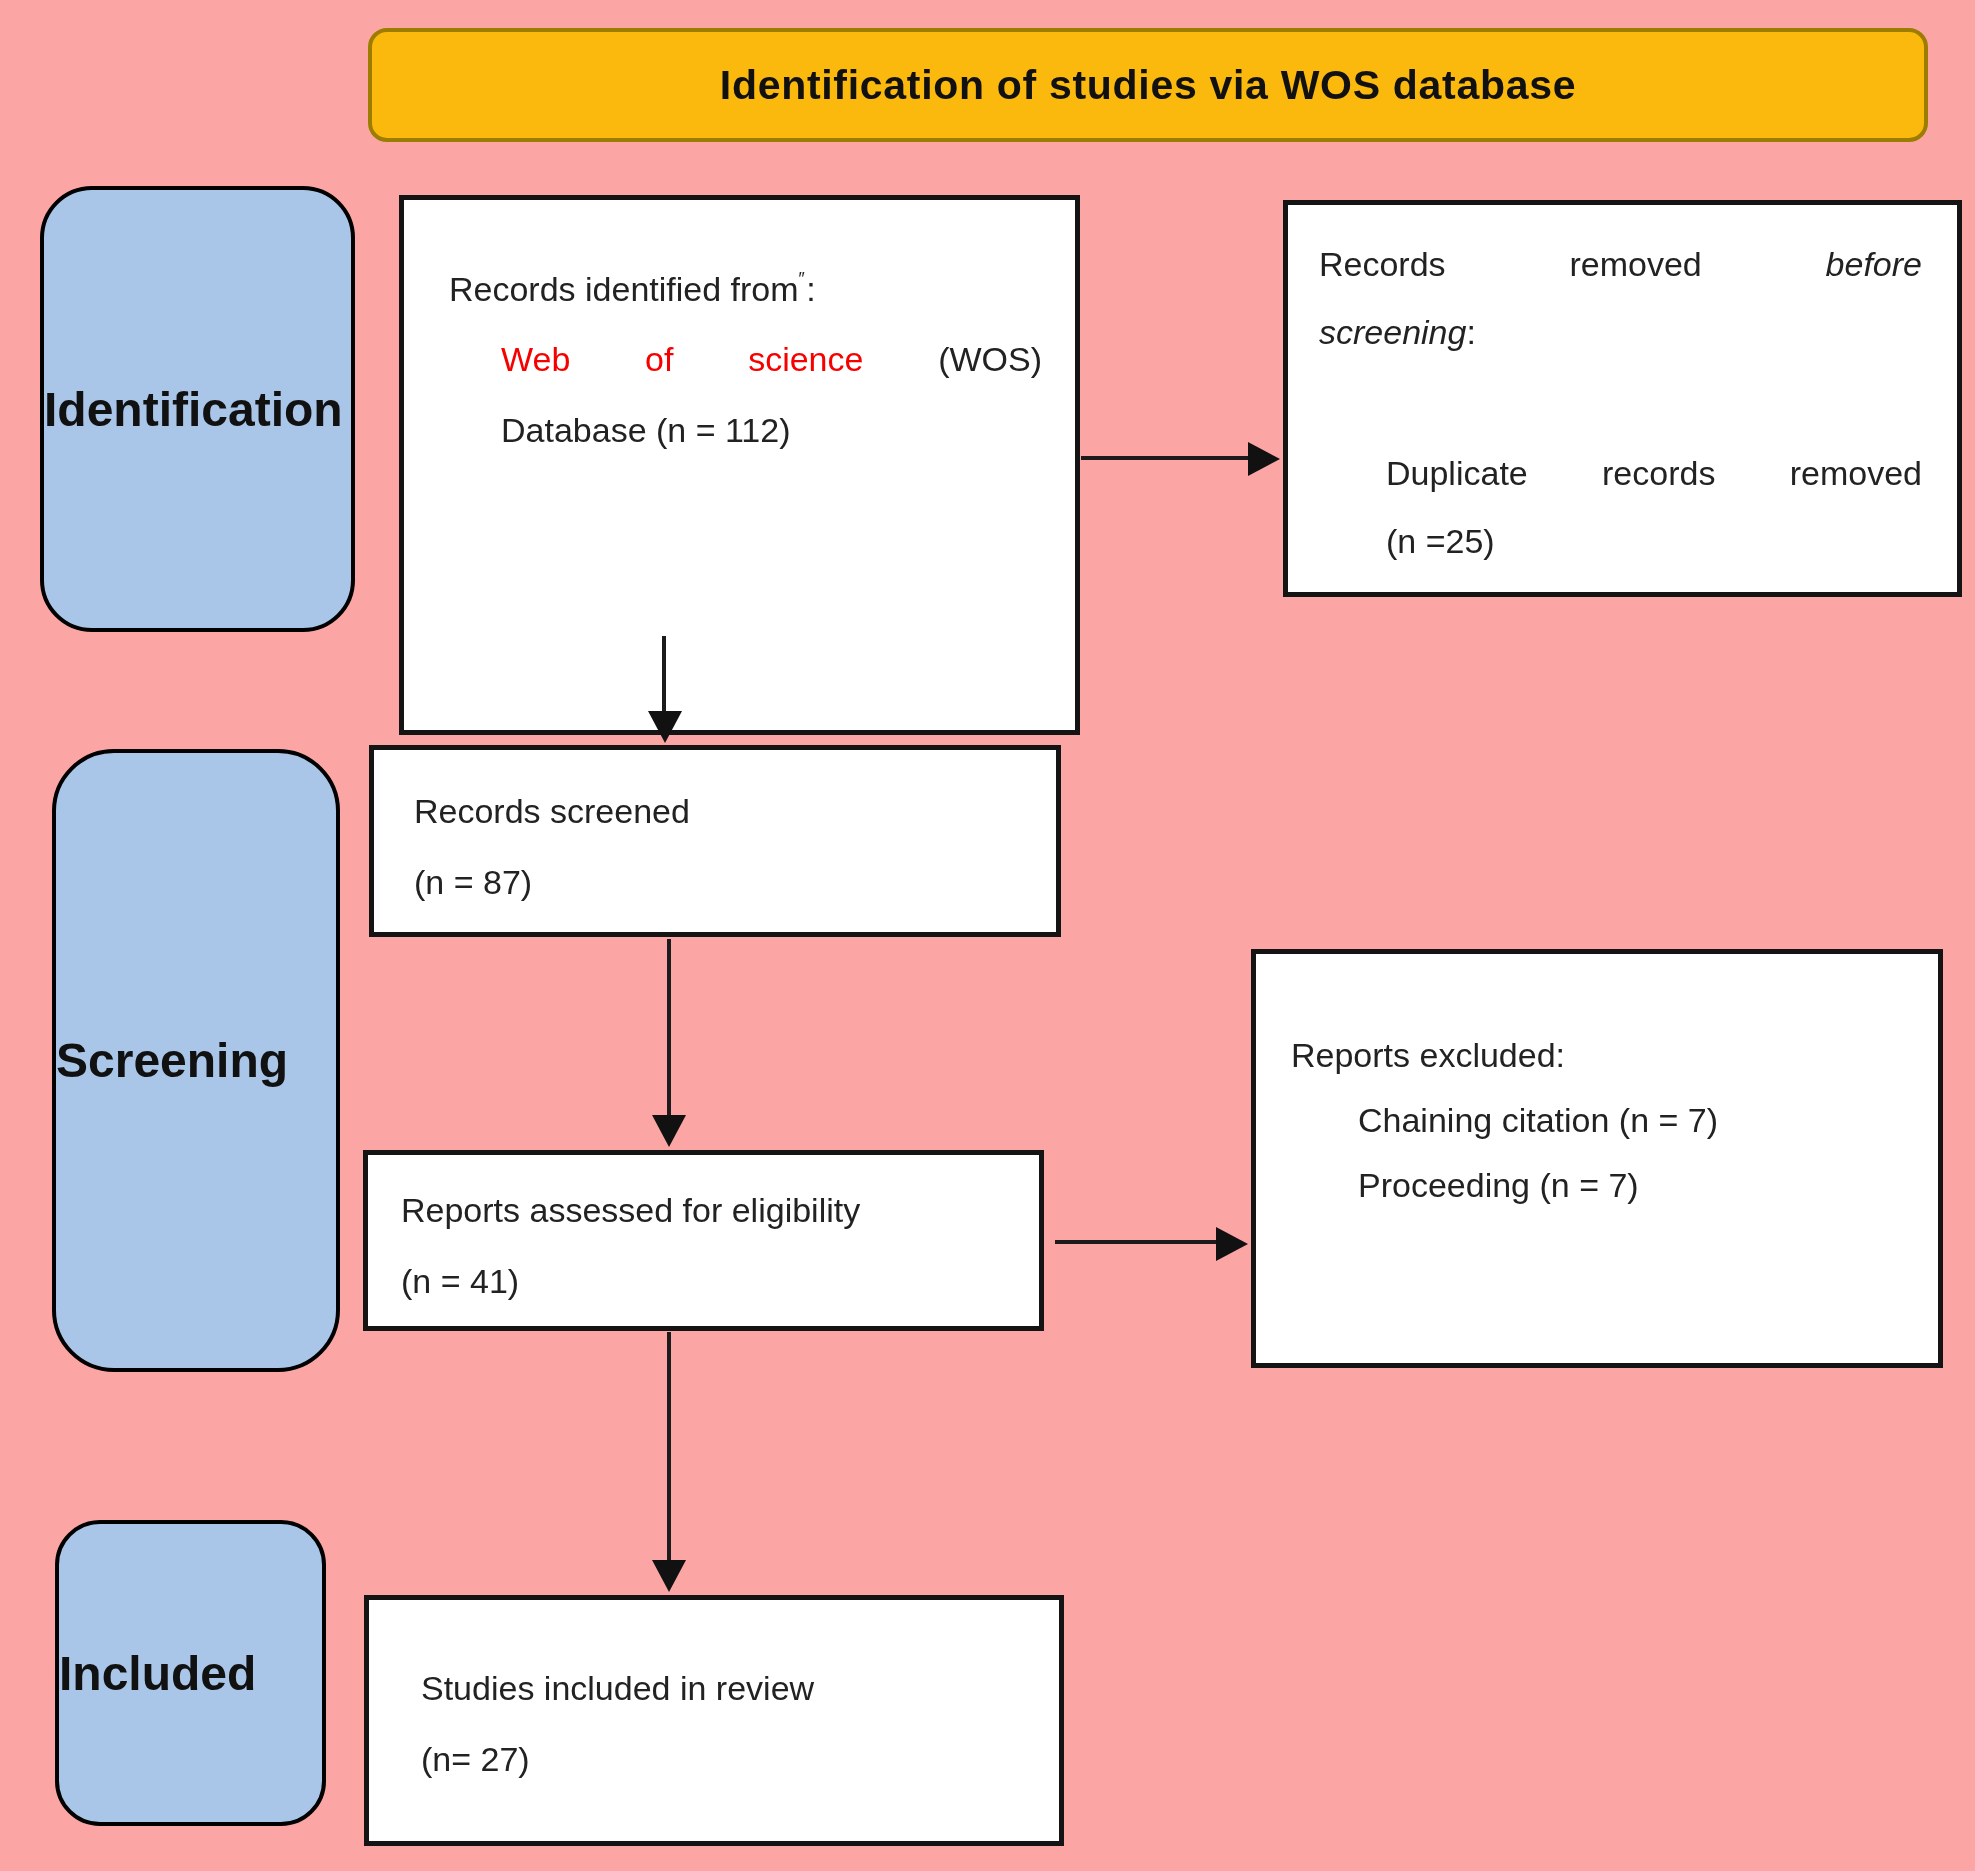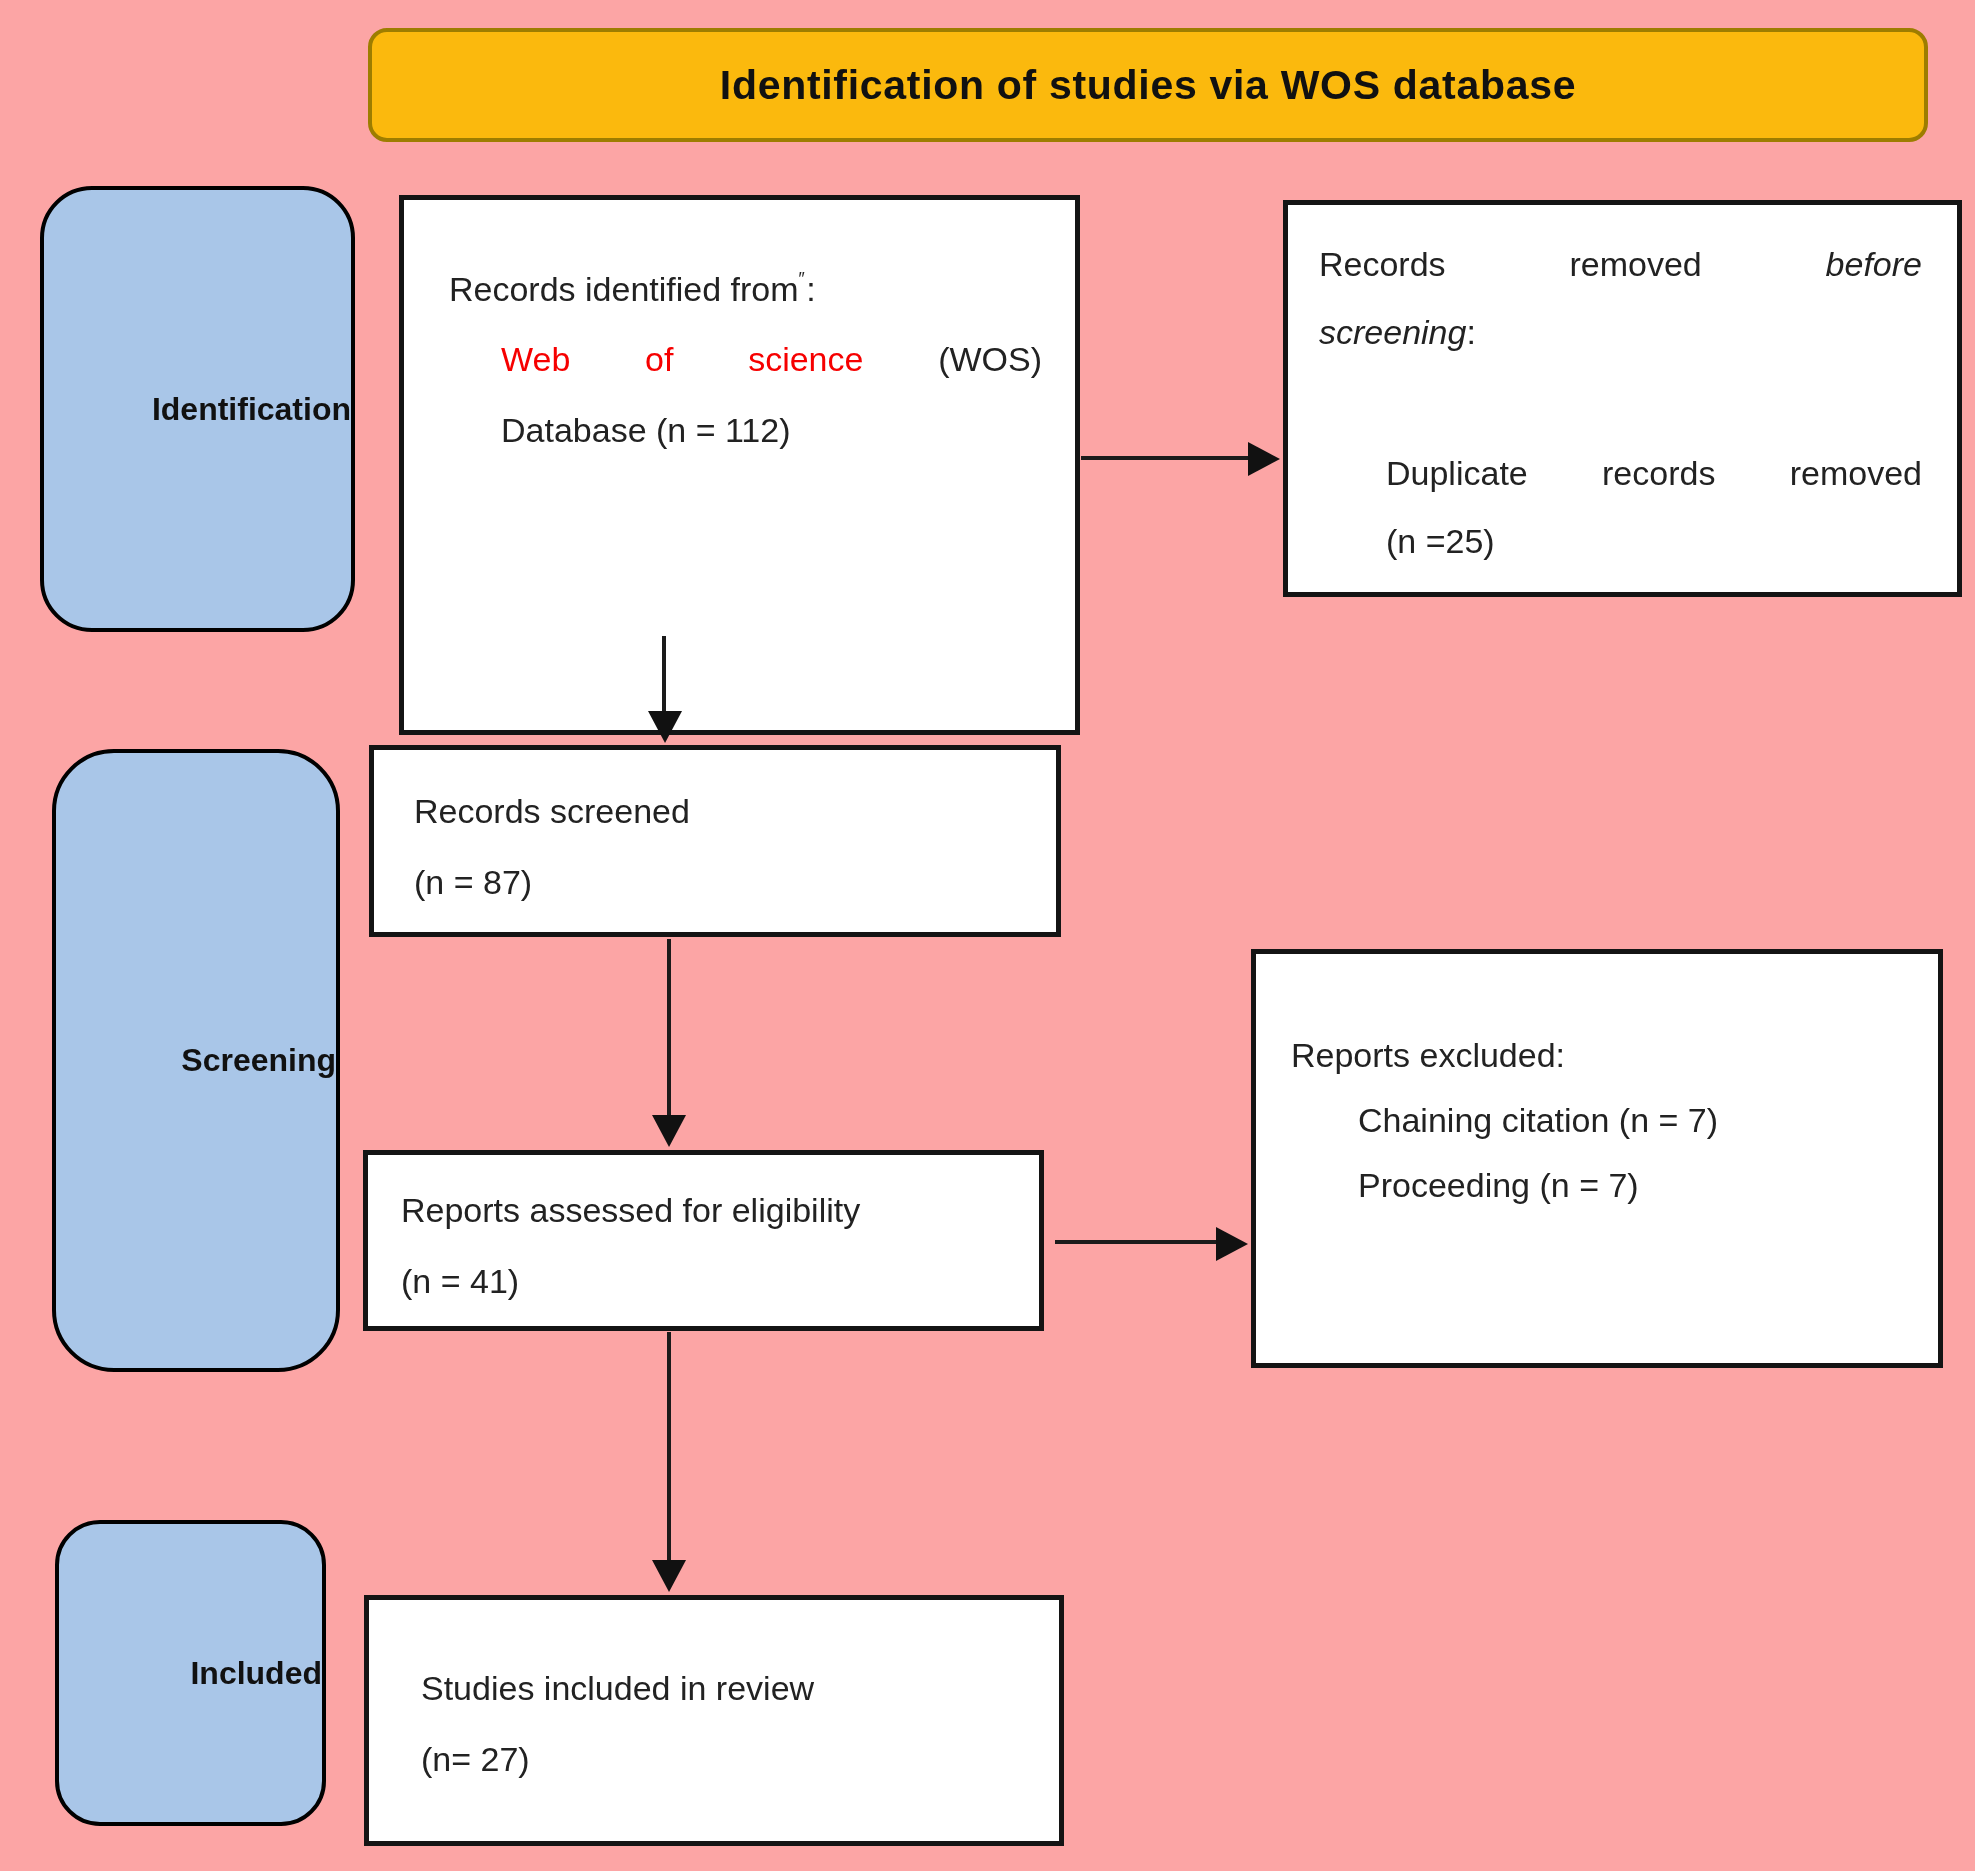--- a/index.html
+++ b/index.html
@@ -27,22 +27,22 @@
     font-size: 41px;
     color: #111111;
     letter-spacing: 0.7px;
   }
 
   
   .stage {
     position: absolute;
     background: #A9C6E8;
     border: 4.4px solid #000000;
-    display: flex; align-items: center; justify-content: flex-end;
-    font-weight: bold; font-size: 32px; color: #111111;
+    display: flex; align-items: center; justify-content: flex-start;
+    font-weight: bold; font-size: 48px; color: #111111;
     box-sizing: border-box;
   }
   #stage-identification { left: 40px;  top: 186px;  width: 315px; height: 446px; border-radius: 52px; }
   #stage-screening      { left: 52px;  top: 749px; width: 288px; height: 623px; border-radius: 62px; }
   #stage-included       { left: 55px;  top: 1520px; width: 271px; height: 306px; border-radius: 45px; }
 
   
   .wbox {
     position: absolute;
     background: #ffffff;

